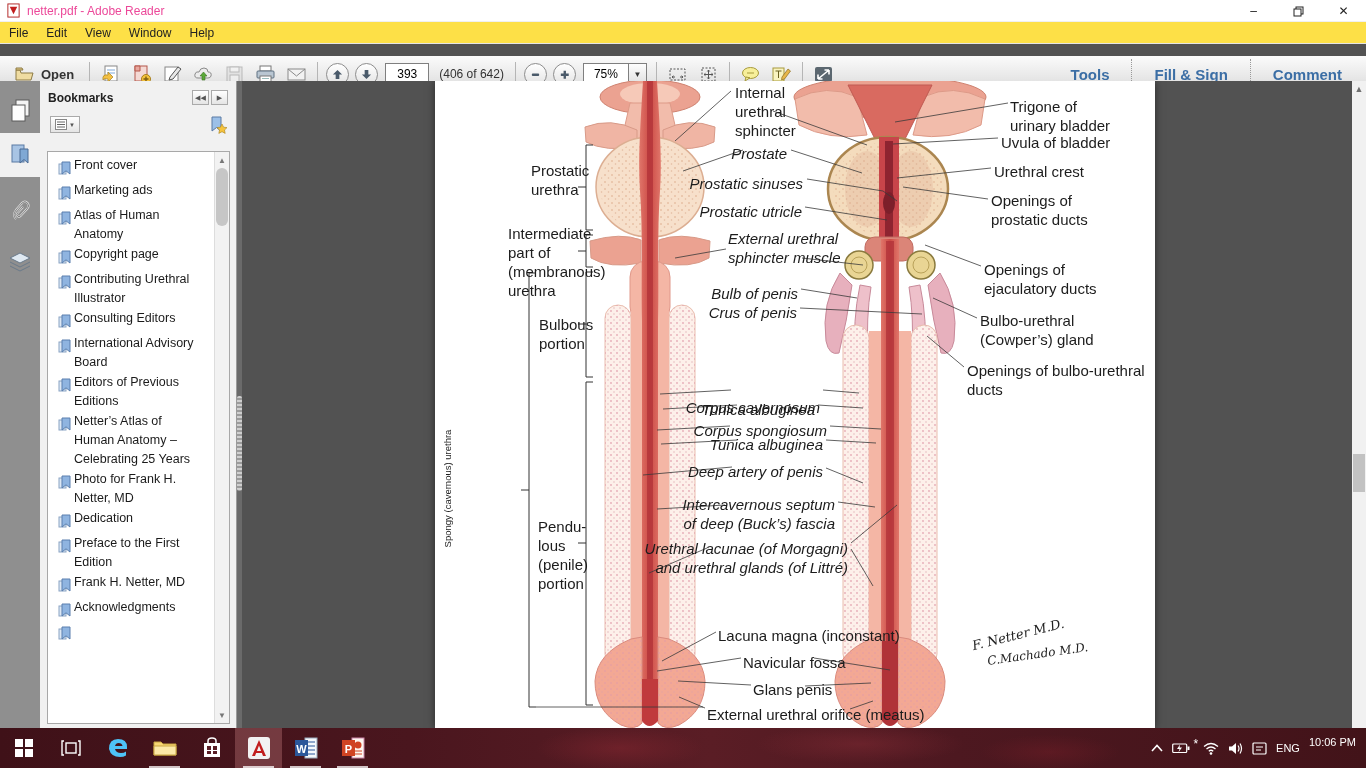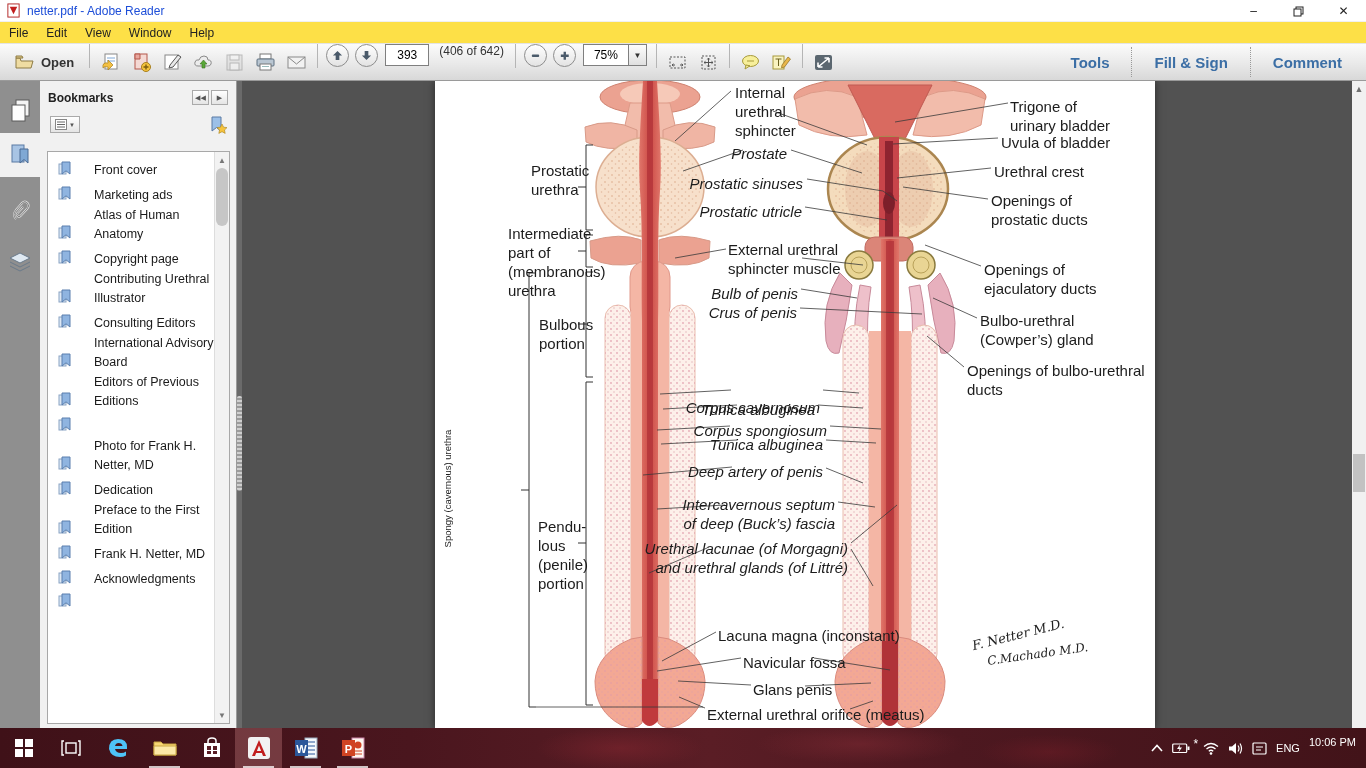--- a/index.html
+++ b/index.html
@@ -4,35 +4,35 @@
 <style>
   * { margin:0; padding:0; box-sizing:border-box; }
   html,body { width:1366px; height:768px; overflow:hidden; }
   body { font-family:"Liberation Sans", sans-serif; background:#525252; }
   .screen { position:relative; width:1366px; height:768px; }
 
   
   .titlebar { position:absolute; top:0; left:0; width:100%; height:22px; background:#ffffff;
     display:flex; align-items:center; border-bottom:1px solid #f0f0f0;}
   .titlebar .tl { display:flex; align-items:center; gap:6px; padding-left:6px; flex:1;}
-  .titlebar .title-text { font-size:12px; color:#1d4ed8; }
+  .titlebar .title-text { font-size:12px; color:#ec4899; }
   .win-controls { display:flex; height:100%; }
   .win-btn { width:45px; height:22px; display:flex; align-items:center; justify-content:center;
     font-size:12px; color:#222; }
   .pdficon { width:15px; height:15px; }
 
   
   .menubar { position:absolute; top:22px; left:0; width:100%; height:22px; background:#fde047;
     display:flex; align-items:center; border-bottom:1px solid #e4e4e4; }
   .menu-item { font-size:12px; color:#222; padding:3px 9px; }
 
   
-  .toolbar { position:absolute; top:44px; left:0; width:100%; height:37px;
+  .toolbar { position:absolute; top:56px; left:0; width:100%; height:37px;
     background:linear-gradient(#fbfbfb,#e9e9e9 55%,#d8d8d8); border-bottom:1px solid #9a9a9a;
-    display:flex; padding:0 4px; }
+    display:flex; align-items:center; padding:0 4px; }
   .tb-sep { width:1px; height:24px; background:#b5b5b5; margin:0 5px; }
   .tb-sep.dotted { border-left:1px dotted #999; background:none; height:30px; margin:0 2px;}
   .tbtn { display:flex; align-items:center; justify-content:center; padding:3px 5px; border-radius:2px; }
   .open-btn { gap:6px; font-size:13px; font-weight:bold; color:#333; padding:3px 10px;}
   .round-btn { width:23px; height:23px; border:1px solid #8d8d8d; border-radius:50%;
     background:linear-gradient(#ffffff,#e3e3e3); display:flex; align-items:center; justify-content:center;
     margin:0 3px; font-size:13px; color:#444; }
   .page-input { width:44px; height:22px; border:1px solid #7f7f7f; background:#fff; font-size:12px;
     text-align:center; font-family:"Liberation Sans",sans-serif; margin:0 4px;}
   .page-count { font-size:12px; color:#333; margin:0 6px; white-space:nowrap;}
@@ -56,21 +56,21 @@
 
   .bm-panel { width:197px; height:100%; background:#f1f1f1; border-right:1px solid #9a9a9a;
     position:relative; flex:none; }
   .bm-header { display:flex; align-items:center; padding:9px 8px 6px 8px; }
   .bm-title { font-size:12px; font-weight:bold; color:#222; flex:1;}
   .bm-hbtn { width:17px; height:15px; border:1px solid #aaa; background:linear-gradient(#fff,#e5e5e5);
     display:flex; align-items:center; justify-content:center; font-size:7px; color:#555; margin-left:2px;}
   .bm-opts { display:flex; align-items:center; padding:4px 8px 6px 8px; }
   .bm-list { position:absolute; left:7px; right:6px; top:70px; bottom:4px; background:#fff;
     border:1px solid #a8a8a8; overflow:hidden; padding:4px 0 0 10px; }
-  .bm-item { display:flex; gap:23px; margin-bottom:1px;align-items:flex-end; }
+  .bm-item { display:flex; gap:3px; margin-bottom:1px; }
   .bm-item svg { flex:none; margin-top:3px; }
   .bm-text { font-size:12.5px; line-height:19px; color:#1a1a1a; width:130px; }
   .bm-scroll { position:absolute; top:0; right:0; width:15px; height:100%; background:#f2f2f2; border-left:1px solid #ddd;}
   .bm-scroll .arr { position:absolute; left:0; width:14px; height:14px; color:#777; font-size:8px;
     display:flex; align-items:center; justify-content:center; }
   .bm-thumb { position:absolute; left:1px; width:12px; background:#c6c6c6; border-radius:6px; }
 
   .splitter { width:5px; height:100%; background:#6a6a6a; position:relative; flex:none;}
   .grip { position:absolute; top:315px; left:0px; width:5px; height:95px; background:#cfcfcf;
     border-radius:2px; background-image:repeating-linear-gradient(#cfcfcf 0 2px,#9b9b9b 2px 4px);}
@@ -381,20 +381,21 @@
                   <rect x="1" y="3" width="7" height="10" fill="#dde8f4" stroke="#8aa4c4"></rect>
                   <path d="M4 1 L12 1 L12 13 L8 9.8 L4 13 Z" fill="#8fb4e0" stroke="#5a7fae"></path>
                 </svg></span>
               <span class="bm-text">Editors of Previous Editions</span>
             </div>
             <div class="bm-item">
               <span style="flex: 0 0 auto; margin-top: 2px;"><svg width="13" height="15" viewBox="0 0 13 15">
                   <rect x="1" y="3" width="7" height="10" fill="#dde8f4" stroke="#8aa4c4"></rect>
                   <path d="M4 1 L12 1 L12 13 L8 9.8 L4 13 Z" fill="#8fb4e0" stroke="#5a7fae"></path>
                 </svg></span>
+              <span class="bm-text">Netter’s Atlas of Human Anatomy – Celebrating 25 Years</span>
             </div>
             <div class="bm-item">
               <span style="flex: 0 0 auto; margin-top: 2px;"><svg width="13" height="15" viewBox="0 0 13 15">
                   <rect x="1" y="3" width="7" height="10" fill="#dde8f4" stroke="#8aa4c4"></rect>
                   <path d="M4 1 L12 1 L12 13 L8 9.8 L4 13 Z" fill="#8fb4e0" stroke="#5a7fae"></path>
                 </svg></span>
               <span class="bm-text">Photo for Frank H. Netter, MD</span>
             </div>
             <div class="bm-item">
               <span style="flex: 0 0 auto; margin-top: 2px;"><svg width="13" height="15" viewBox="0 0 13 15">
@@ -588,21 +589,21 @@
             <div class="fig-label r" style="left: 368px; top: 93px;">Prostatic sinuses</div>
             <div class="fig-label" style="left: 556px; top: 110px;">Openings of
 prostatic ducts</div>
             <div class="fig-label r" style="left: 367px; top: 121px;">Prostatic utricle</div>
             <div class="fig-label" style="left: 96px; top: 80px;">Prostatic
 urethra</div>
             <div class="fig-label" style="left: 73px; top: 143px;">Intermediate
 part of
 (membranous)
 urethra</div>
-            <div class="fig-label" style="left: 293px; top: 159px;">External urethral
+            <div class="fig-label" style="left: 293px; top: 148px; font-style: italic;">External urethral
 sphincter muscle</div>
             <div class="fig-label" style="left: 549px; top: 179px;">Openings of
 ejaculatory ducts</div>
             <div class="fig-label r" style="left: 363px; top: 203px;">Bulb of penis</div>
             <div class="fig-label r" style="left: 362px; top: 222px;">Crus of penis</div>
             <div class="fig-label" style="left: 545px; top: 230px;">Bulbo-urethral
 (Cowper’s) gland</div>
             <div class="fig-label" style="left: 104px; top: 234px;">Bulbous
 portion</div>
             <div class="fig-label" style="left: 532px; top: 280px;">Openings of bulbo-urethral

